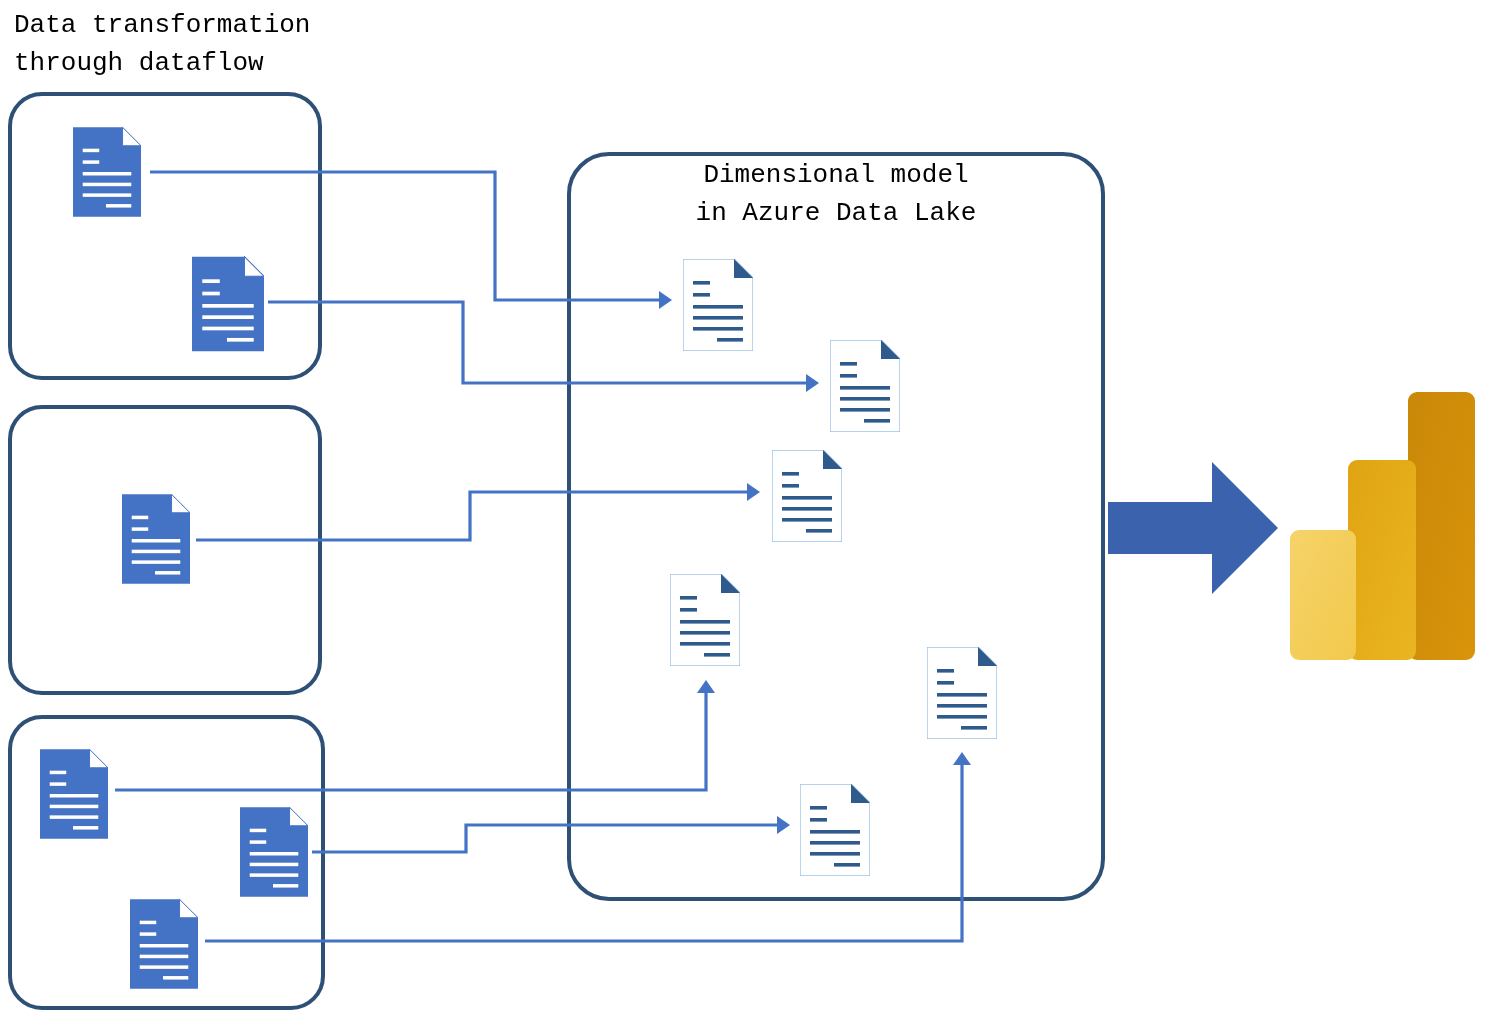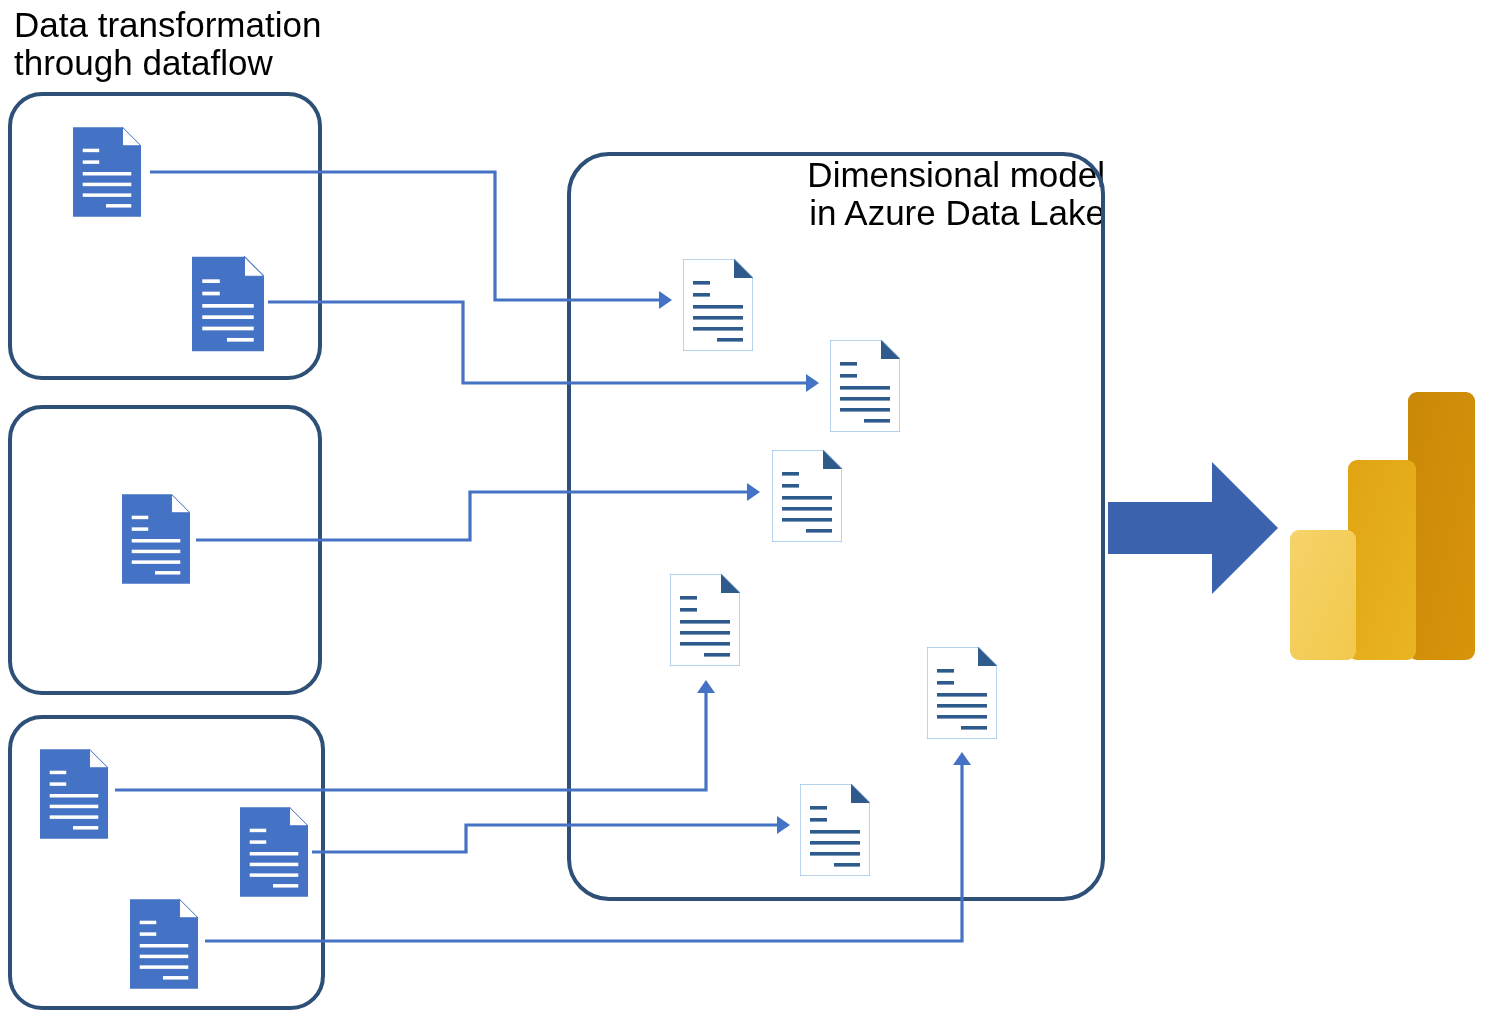--- a/index.html
+++ b/index.html
@@ -1,23 +1,23 @@
 <!DOCTYPE html>
 <html><head>
 <meta charset="utf-8">
 <style>
   html,body{margin:0;padding:0;background:#ffffff;}
   body{width:1507px;height:1028px;font-family:"Liberation Sans",sans-serif;overflow:hidden;}
   #stage{position:relative;width:1507px;height:1028px;background:#fff;}
   .label{
-    position:absolute;color:#000;font-size:35px;line-height:38px;
-    font-family:Liberation Sans, sans-serif;white-space:pre-line;
+    position:absolute;color:#000;font-size:26px;line-height:38px;
+    font-family:Liberation Mono, monospace;white-space:pre-line;
   }
   #title-dataflow{left:14px;top:6px;text-align:left;}
-  #title-dimensional{left:567px;top:156px;width:538px;text-align:right;}
+  #title-dimensional{left:567px;top:156px;width:538px;text-align:center;}
   .group-box{
     position:absolute;border:4px solid #2E5077;border-radius:34px;background:transparent;
     box-sizing:border-box;
   }
   #box-dimensional{border-radius:42px;}
   svg.flows{position:absolute;left:0;top:0;width:1507px;height:1028px;pointer-events:none;}
   .doc{position:absolute;}
   #powerbi-logo{position:absolute;}
 </style>
 </head>

